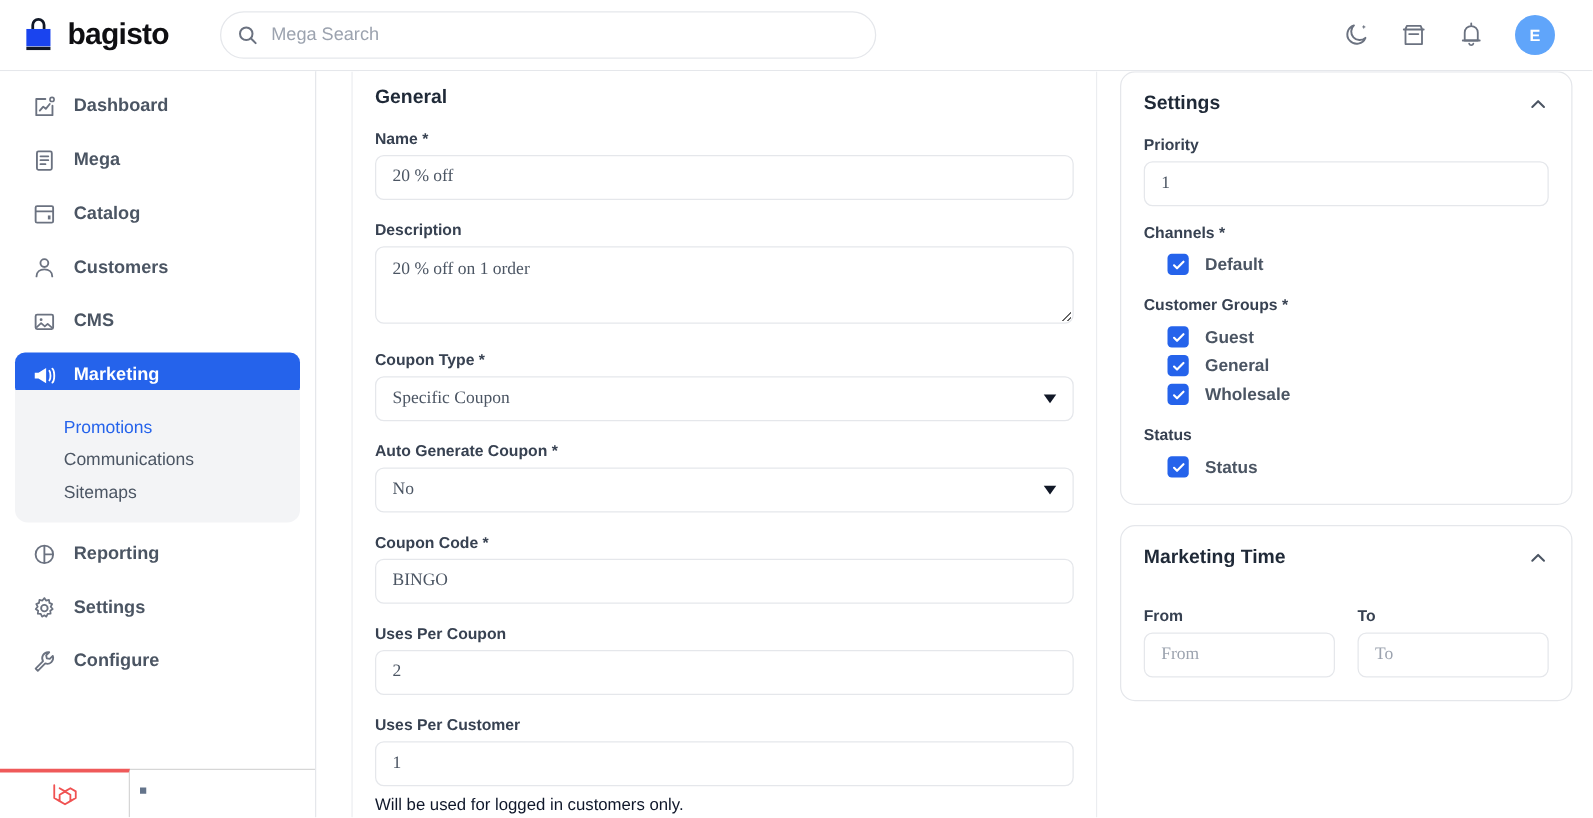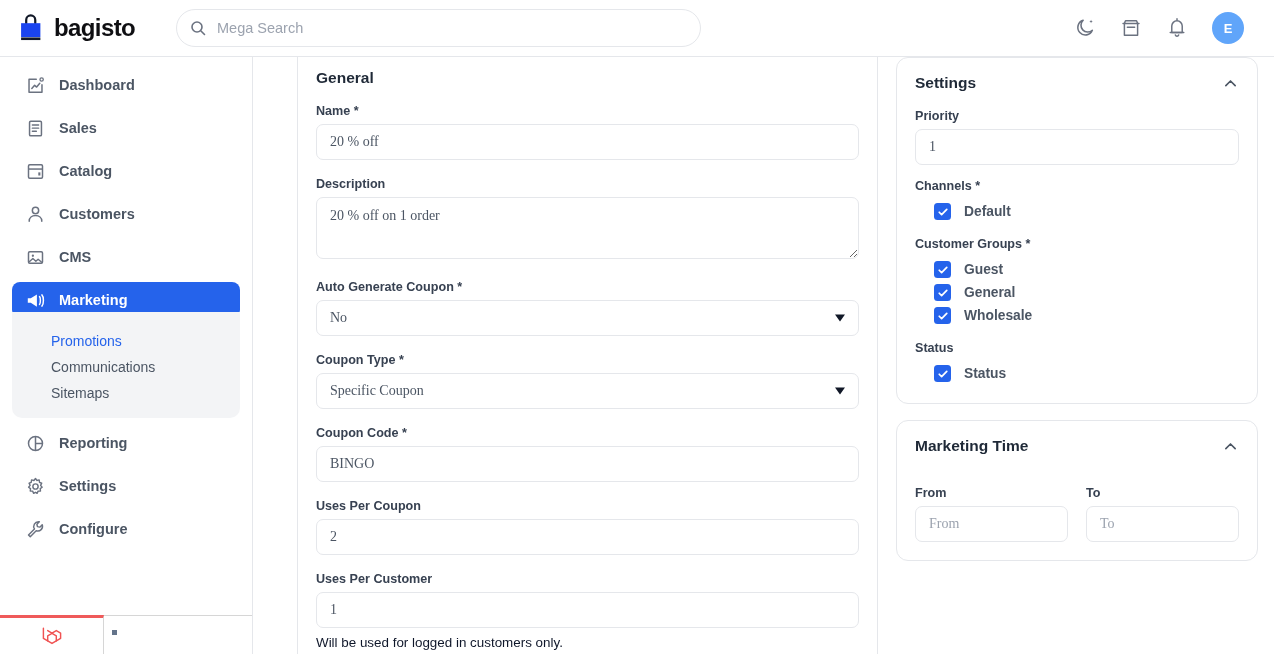--- a/index.html
+++ b/index.html
@@ -55,21 +55,21 @@
   .tb-icon { width: 22px; height: 22px; color: #6b7280; cursor: pointer; display:block; }
   .avatar {
     width: 32px; height: 32px; border-radius: 50%;
     background: #60a5fa; color: #fff;
     display: flex; align-items: center; justify-content: center;
     font-size: 13px; font-weight: 700;
     cursor: pointer;
   }
 
   
-  .body { flex: 1; display: flex; min-height: 0; gap: 16px; }
+  .body { flex: 1; display: flex; min-height: 0; }
 
   
   .sidebar {
     width: 253px; min-width: 253px;
     background: #fff;
     border-right: 1px solid #e5e7eb;
     padding: 10px 12px 0 12px;
     overflow: hidden;
     position: relative;
   }
@@ -270,21 +270,21 @@
         <span>Dashboard</span>
       </div>
 
       <div class="nav-item">
         <span class="nico">
           <svg viewBox="0 0 24 24" fill="none" width="21" height="21" aria-hidden="true">
             <rect x="5.2" y="3.6" width="13.6" height="16.8" rx="1.4" stroke="currentColor" stroke-width="1.7"></rect>
             <path d="M8.4 8h7.2M8.4 11.6h7.2M8.4 15.2h4.6" stroke="currentColor" stroke-width="1.6" stroke-linecap="round"></path>
           </svg>
         </span>
-        <span>Sales</span>
+        <span>Mega</span>
       </div>
 
       <div class="nav-item">
         <span class="nico">
           <svg viewBox="0 0 24 24" fill="none" width="21" height="21" aria-hidden="true">
             <rect x="4" y="4.4" width="16" height="15.2" rx="1.4" stroke="currentColor" stroke-width="1.7"></rect>
             <path d="M4 9.2h16" stroke="currentColor" stroke-width="1.7"></path>
             <rect x="15.2" y="13" width="2.4" height="3.6" fill="currentColor"></rect>
           </svg>
         </span>
@@ -379,31 +379,31 @@
             <label class="flabel">Name *</label>
             <input class="fctl" type="text" value="20 % off" style="">
           </div>
 
           <div class="field">
             <label class="flabel">Description</label>
             <textarea class="fctl" style="">20 % off on 1 order</textarea>
           </div>
 
           <div class="field">
+            <label class="flabel">Coupon Type *</label>
+            <div class="select-wrap">
+              <input class="fctl" type="text" readonly="" value="Specific Coupon" style="">
+              <span class="caret"></span>
+            </div>
+          </div>
+
+          <div class="field">
             <label class="flabel">Auto Generate Coupon *</label>
             <div class="select-wrap">
               <input class="fctl" type="text" readonly="" value="No" style="">
-              <span class="caret"></span>
-            </div>
-          </div>
-
-          <div class="field">
-            <label class="flabel">Coupon Type *</label>
-            <div class="select-wrap">
-              <input class="fctl" type="text" readonly="" value="Specific Coupon" style="">
               <span class="caret"></span>
             </div>
           </div>
 
           <div class="field">
             <label class="flabel">Coupon Code *</label>
             <input class="fctl" type="text" value="BINGO" style="">
           </div>
 
           <div class="field">

